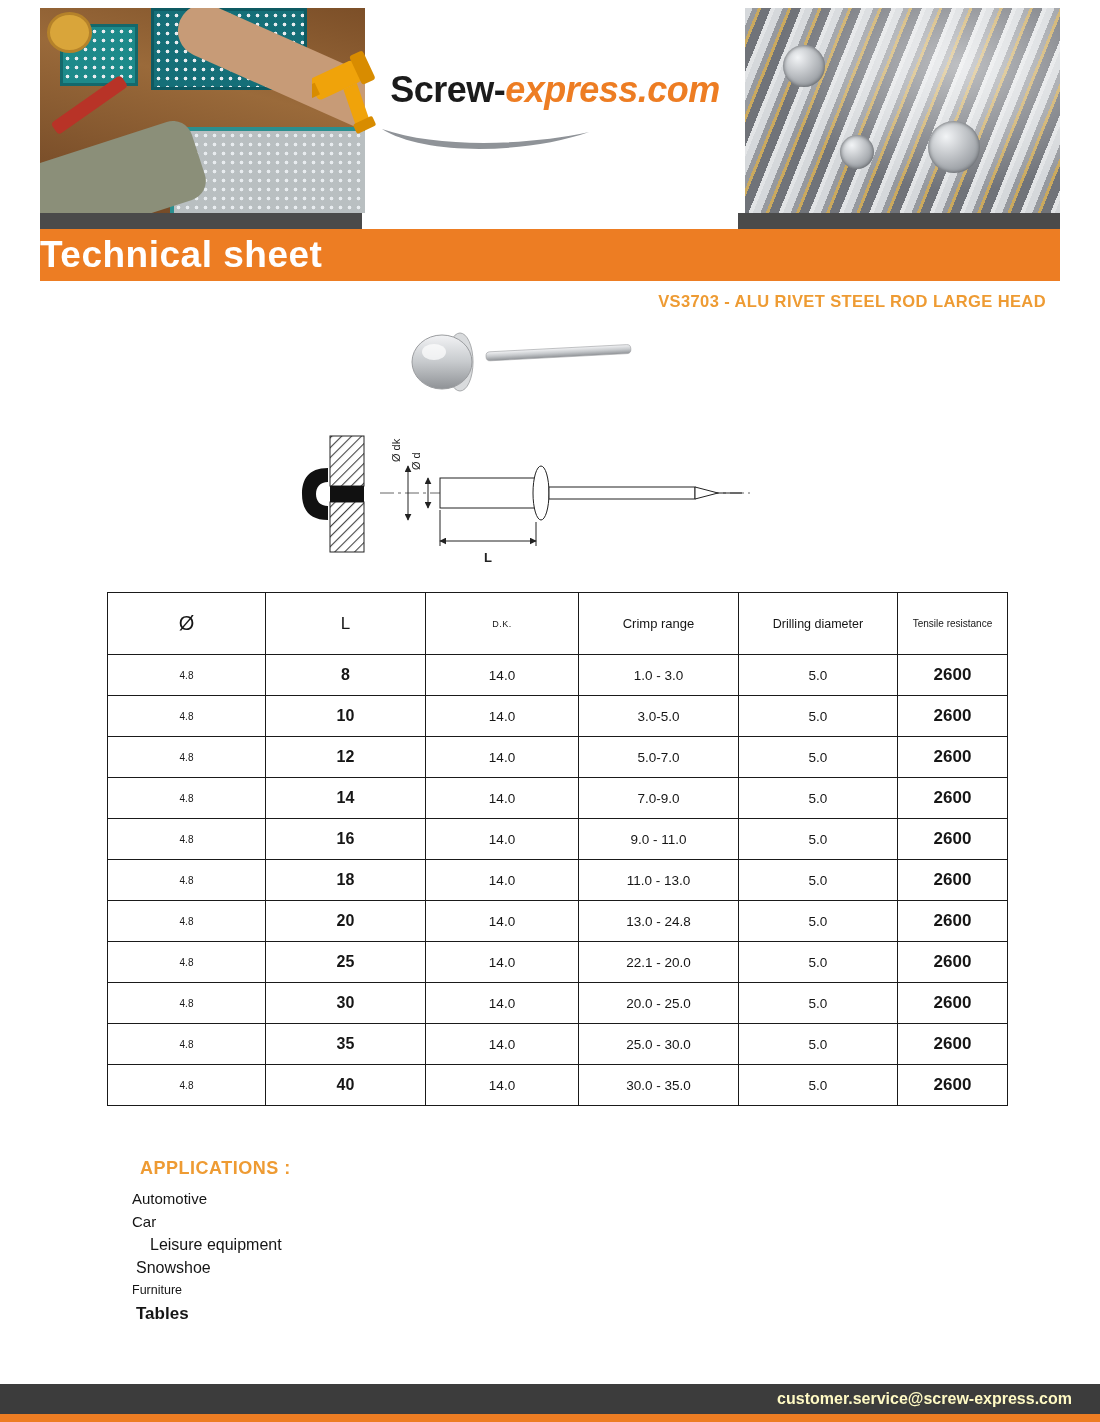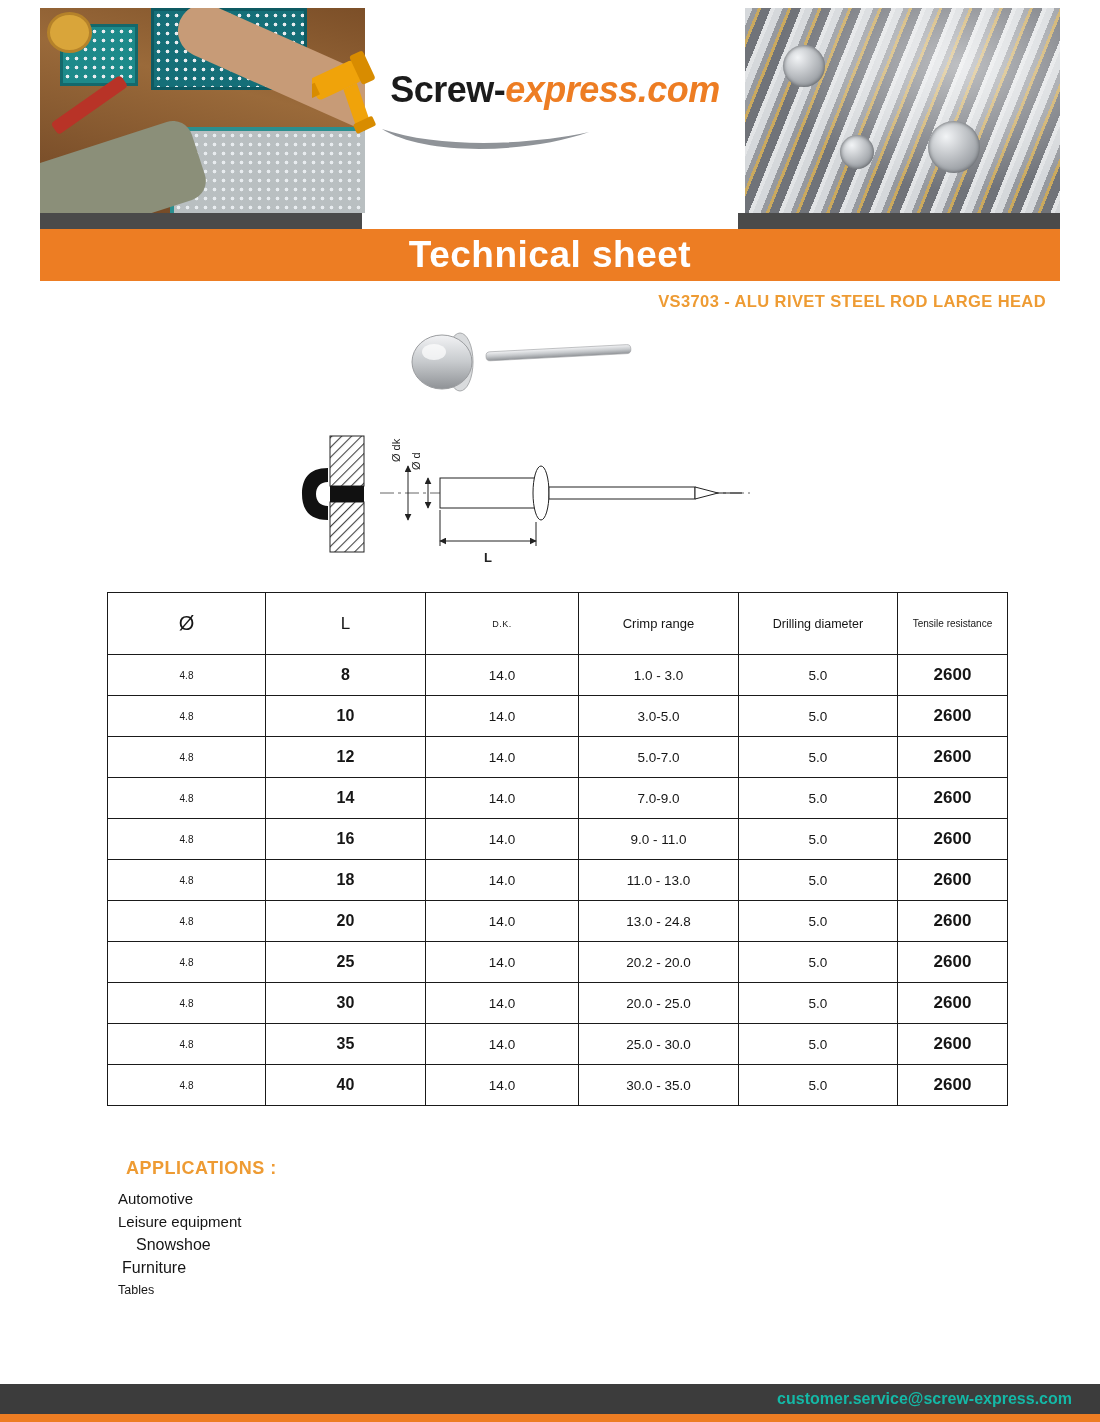--- a/index.html
+++ b/index.html
@@ -40,21 +40,21 @@
   .logo-text{font-size:36px;line-height:1.1;white-space:nowrap;}
   .brand-1{font-weight:800;color:#1b1b1b;letter-spacing:-.5px;}
   .brand-2{font-weight:700;font-style:italic;color:var(--accent,#ED7D23);letter-spacing:-.5px;}
   .swoosh{position:absolute;left:18px;top:56px;width:215px;height:26px;}
   .drill-icon{position:absolute;left:312px;top:36px;width:74px;height:106px;z-index:3;}
 
   
   .band-gray{position:absolute;left:40px;top:213px;width:1020px;height:17px;background:var(--band-gray,#4A4A4A);}
   .band-cover{position:absolute;left:362px;top:213px;width:376px;height:17px;background:#fff;}
   .band-orange{position:absolute;left:40px;top:229px;width:1020px;height:52px;background:var(--accent,#ED7D23);
-    color:#fff;font-size:37px;font-weight:800;text-align:center;line-height:52px;letter-spacing:.5px;}
+    color:#fff;font-size:37px;font-weight:800;text-align:left;line-height:52px;letter-spacing:.5px;}
 
   
   .product-title{position:absolute;left:0;top:292px;width:1046px;text-align:right;
     color:var(--accent-light,#EE9B33);font-size:16.5px;font-weight:600;letter-spacing:.4px;}
   .rivet-photo{position:absolute;left:398px;top:320px;width:245px;height:80px;}
   .rivet-diagram{position:absolute;left:290px;top:398px;width:465px;height:175px;}
 
   
   .spec-table{position:absolute;left:107px;top:592px;width:900px;border-collapse:collapse;table-layout:fixed;
     font-family:"Liberation Sans", sans-serif;color:#161616;}
@@ -68,34 +68,34 @@
   th.h4{font-size:12.5px;}
   th.h5{font-size:10px;}
   td.c0{font-size:10px;}
   td.c1{font-size:16px;font-weight:700;}
   td.c2{font-size:13.5px;}
   td.c3{font-size:13.5px;}
   td.c4{font-size:13.5px;margin-left:34px;}
   td.c5{font-size:17px;font-weight:700;}
 
   
-  .applications{position:absolute;left:118px;top:1158px;width:420px;}
+  .applications{position:absolute;left:132px;top:1158px;width:420px;}
   .app-title{color:var(--accent-light,#EE9B33);font-size:18px;font-weight:700;letter-spacing:.5px;margin-left:8px;}
   .app-list{list-style:none;margin:8px 0 0 0;padding:0;color:#151515;}
   .app-list li{line-height:23px;}
   .app-list li:nth-of-type(1){font-size:15px;}
   .app-list li:nth-of-type(2){font-size:15px;}
   .app-list li:nth-of-type(3){font-size:16px;margin-left:18px;}
   .app-list li:nth-of-type(4){font-size:16px;margin-left:4px;}
   .app-list li:nth-of-type(5){font-size:12.5px;}
   .app-list li:nth-of-type(6){font-size:17px;font-weight:700;margin-left:4px;}
 
   
   .footer-bar{position:absolute;left:0;top:1384px;width:1100px;height:30px;background:var(--dark-bar,#3C3C3C);
-    color:#14b8a6;font-size:16px;font-weight:700;text-align:right;line-height:30px;padding-right:28px;}
+    color:#fef9c3;font-size:16px;font-weight:700;text-align:right;line-height:30px;padding-right:28px;}
   .footer-accent{position:absolute;left:0;top:1414px;width:1100px;height:8px;background:var(--accent,#ED7D23);}
 </style>
 </head>
 <body>
 
 <div class="page">
 
   <div class="photo photo-left">
     <div class="pl-wood"></div>
     <div class="pl-teal-tray dots"></div>
@@ -272,21 +272,21 @@
           <td class="c2">14.0</td>
           <td class="c3">13.0 - 24.8</td>
           <td class="c4">5.0</td>
           <td class="c5">2600</td>
         </tr>
 
         <tr>
           <td class="c0">4.8</td>
           <td class="c1">25</td>
           <td class="c2">14.0</td>
-          <td class="c3">20.2 - 20.0</td>
+          <td class="c3">22.1 - 20.0</td>
           <td class="c4">5.0</td>
           <td class="c5">2600</td>
         </tr>
 
         <tr>
           <td class="c0">4.8</td>
           <td class="c1">30</td>
           <td class="c2">14.0</td>
           <td class="c3">20.0 - 25.0</td>
           <td class="c4">5.0</td>
@@ -311,20 +311,21 @@
           <td class="c5">2600</td>
         </tr>
       </tbody>
   </table>
 
   <div class="applications">
     <div class="app-title">APPLICATIONS :</div>
     <ul class="app-list">
 
     <li class="app-item">Automotive</li>
+        <li class="app-item">Car</li>
         <li class="app-item">Leisure equipment</li>
         <li class="app-item">Snowshoe</li>
         <li class="app-item">Furniture</li>
         <li class="app-item">Tables</li>
       </ul>
   </div>
 
   <div class="footer-bar">
     <span>customer.service@screw-express.com</span>
   </div>

